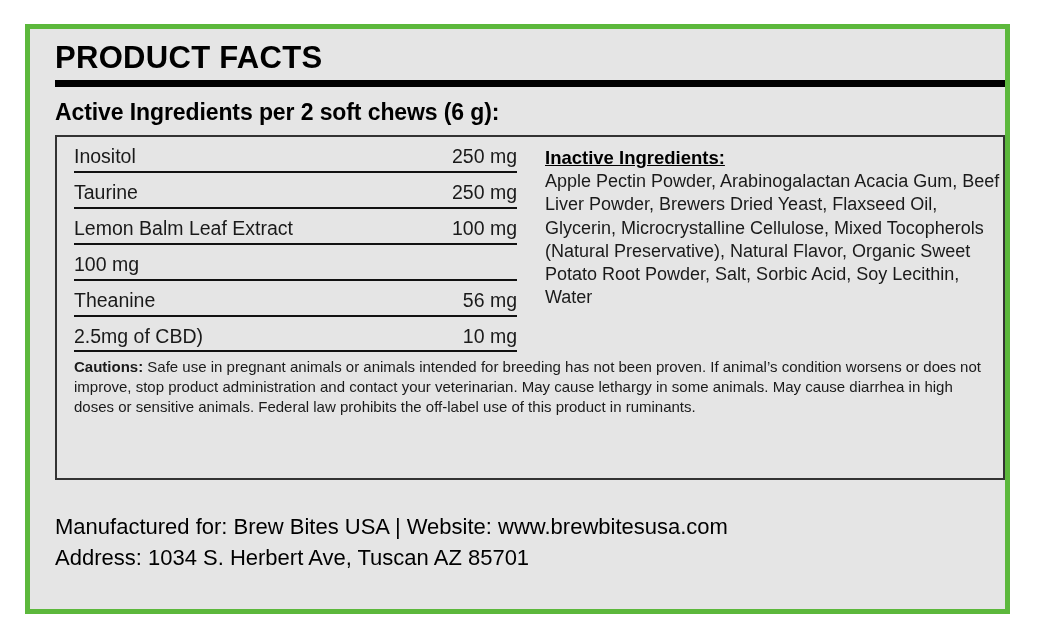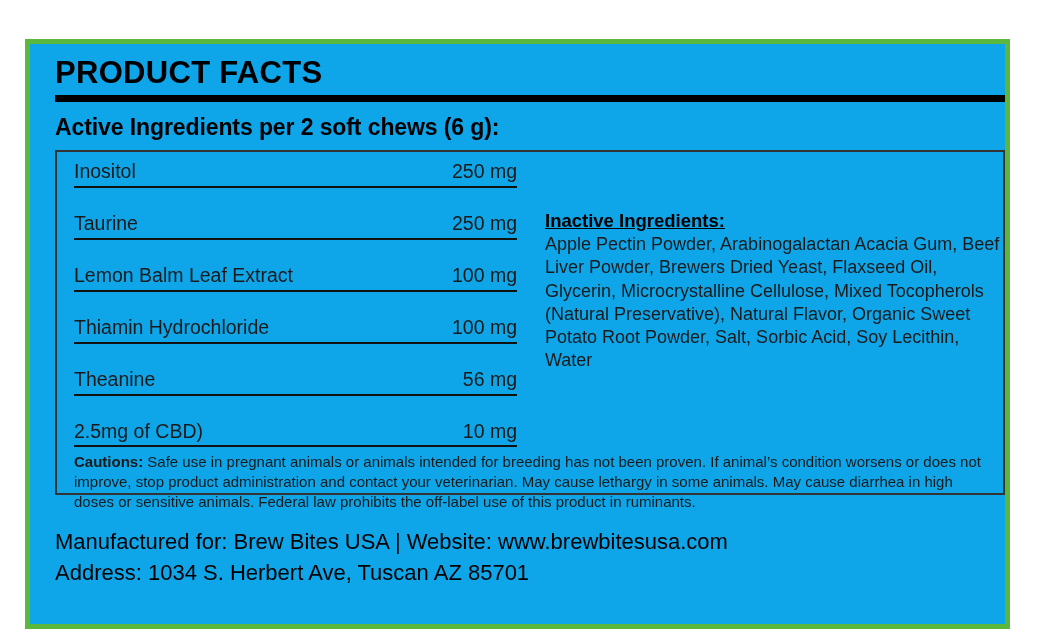--- a/index.html
+++ b/index.html
@@ -11,26 +11,26 @@
     width: 1060px;
     height: 639px;
     font-family: "Liberation Sans", sans-serif;
     color: #1a1a1a;
     overflow: hidden;
   }
 
   .label-card {
     position: absolute;
     left: 25px;
-    top: 39px;
+    top: 24px;
     width: 985px;
     height: 590px;
     border: 5px solid #5cb83c;
     box-sizing: border-box;
-    background: #0ea5e9;
+    background: #e5e5e5;
   }
 
   .inner-pad {
     position: absolute;
     left: 25px;
     top: 12px;
     right: 20px;
   }
 
   .product-facts-title {
@@ -84,21 +84,21 @@
     box-sizing: border-box;
   }
 
   .ing-row {
     display: flex;
     justify-content: space-between;
     align-items: baseline;
     font-size: 19.5px;
     border-bottom: 2.5px solid #111111;
     padding-bottom: 3px;
-    margin-bottom: 24px;
+    margin-bottom: 8px;
     width: 443px;
   }
   .ing-name { white-space: nowrap; }
   .ing-amt { white-space: nowrap; }
 
   .ing-row-wrap {
     font-size: 19.5px;
     border-bottom: 2.5px solid #111111;
     padding-bottom: 2px;
     margin-bottom: 0px;
@@ -110,21 +110,20 @@
     justify-content: space-between;
     align-items: baseline;
   }
 
   .inactive-title {
     font-size: 18.5px;
     font-weight: bold;
     text-decoration: underline;
     color: #000000;
     margin-bottom: 1px;
-    margin-top: 48px;
   }
   .inactive-body {
     font-size: 18px;
     line-height: 1.29;
   }
 
   .cautions {
     padding: 5px 14px 0 17px;
     font-size: 15px;
     line-height: 1.32;
@@ -165,21 +164,20 @@
             <span class="ing-name">Taurine</span>
             <span class="ing-amt">250 mg</span>
           </div>
 
           <div class="ing-row">
             <span class="ing-name">Lemon Balm Leaf Extract</span>
             <span class="ing-amt">100 mg</span>
           </div>
 
           <div class="ing-row">
-            <span class="ing-name">Thiamin Hydrochloride</span>
             <span class="ing-amt">100 mg</span>
           </div>
 
           <div class="ing-row">
             <span class="ing-name">Theanine</span>
             <span class="ing-amt">56 mg</span>
           </div>
 
           <div class="ing-row-wrap">
             <div class="wrap-second">

